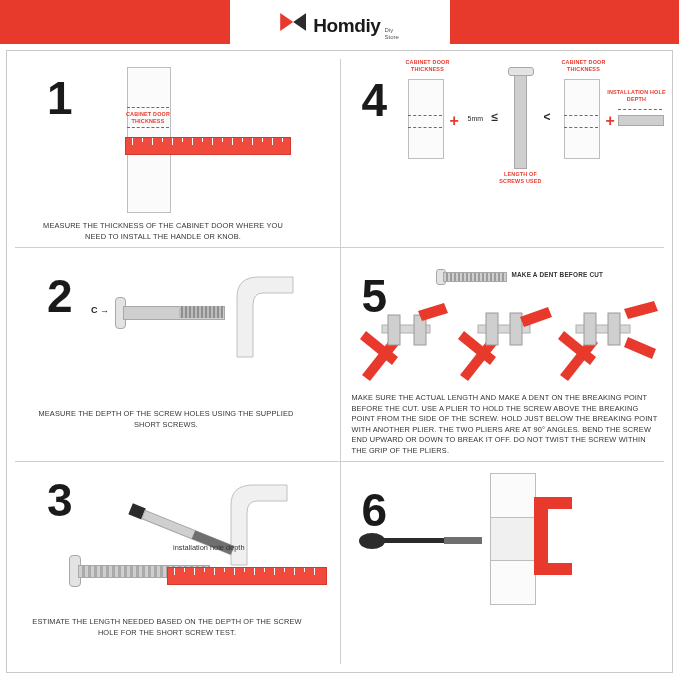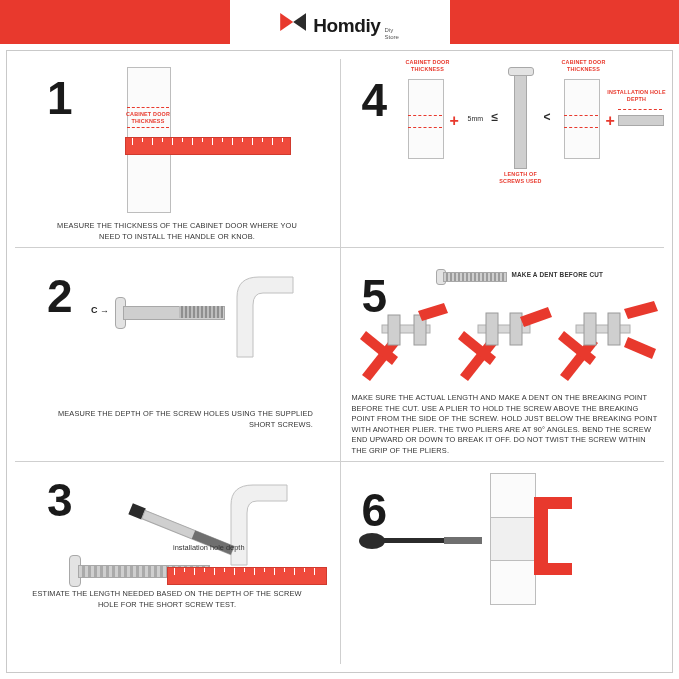--- a/index.html
+++ b/index.html
@@ -140,21 +140,21 @@
           <span class="tick" style="left:76px;"></span>
         <span class="tickl" style="left:86px;"></span>
           <span class="tick" style="left:96px;"></span>
         <span class="tickl" style="left:106px;"></span>
           <span class="tick" style="left:116px;"></span>
         <span class="tickl" style="left:126px;"></span>
           <span class="tick" style="left:136px;"></span>
         <span class="tickl" style="left:146px;"></span>
           <span class="tick" style="left:156px;"></span>
       </div>
-      <div class="caption center" style="left:40px;top:170px;width:260px;">Measure the thickness of the cabinet door where you need to install the handle or knob.</div>
+      <div class="caption center" style="left:26px;top:170px;width:260px;">Measure the thickness of the cabinet door where you need to install the handle or knob.</div>
     </div>
 
     <div class="cell c2">
       <div class="step-num" style="left:22px;top:26px;">4</div>
 
       <div class="lbl" style="left:52px;top:8px;width:72px;">Cabinet door thickness</div>
       <div class="door" style="left:68px;top:28px;width:34px;height:78px;"></div>
       <div class="dash-red" style="left:68px;top:64px;width:34px;"></div>
       <div class="dash-red" style="left:68px;top:76px;width:34px;"></div>
 
@@ -187,21 +187,21 @@
       <svg class="handle" style="left:200px;top:10px;" width="110" height="110">
         <path d="M30 100 L30 40 Q30 20 52 20 L86 20 L86 36 L56 36 Q46 36 46 48 L46 100 Z" fill="#f0f0f0" stroke="#c0c0c0" stroke-width="1"></path>
       </svg>
 
       <div class="screw-head" style="left:108px;top:50px;width:9px;height:30px;border-radius:4px;"></div>
       <div class="screw-shaft" style="left:116px;top:59px;width:100px;height:12px;"></div>
       <div class="thread" style="left:172px;top:59px;width:44px;height:12px;background:repeating-linear-gradient(90deg,#bdbdbd 0 2px,#8f8f8f 2px 4px);"></div>
 
       <div class="arrow-c" style="left:84px;top:58px;font-weight:bold;">C →</div>
 
-      <div class="caption center" style="left:36px;top:162px;width:270px;text-align:right;">Measure the depth of the screw holes using the supplied short screws.</div>
+      <div class="caption center" style="left:24px;top:162px;width:270px;">Measure the depth of the screw holes using the supplied short screws.</div>
     </div>
 
     <div class="cell c4">
       <div class="step-num" style="left:22px;top:26px;">5</div>
 
       <div class="screw-head" style="left:96px;top:22px;width:8px;height:14px;border-radius:3px;"></div>
       <div class="screw-shaft" style="left:103px;top:25px;width:62px;height:8px;background:repeating-linear-gradient(90deg,#cfcfcf 0 2px,#9c9c9c 2px 4px);"></div>
       <div class="lbl dark" style="left:172px;top:24px;width:120px;text-align:left;font-size:6.4px;">Make a dent before cut</div>
 
       <svg style="position:absolute;left:18px;top:50px;" width="96" height="90">
@@ -264,21 +264,21 @@
           <span class="tick" style="left:76px;"></span>
         <span class="tickl" style="left:86px;"></span>
           <span class="tick" style="left:96px;"></span>
         <span class="tickl" style="left:106px;"></span>
           <span class="tick" style="left:116px;"></span>
         <span class="tickl" style="left:126px;"></span>
           <span class="tick" style="left:136px;"></span>
         <span class="tickl" style="left:146px;"></span>
       </div>
 
-      <div class="caption center" style="left:24px;top:128px;width:272px;">Estimate the length needed based on the depth of the screw hole for the short screw test.</div>
+      <div class="caption center" style="left:24px;top:156px;width:272px;">Estimate the length needed based on the depth of the screw hole for the short screw test.</div>
     </div>
 
     <div class="cell c6">
       <div class="step-num" style="left:22px;top:26px;">6</div>
 
       <div class="door" style="left:150px;top:12px;width:44px;height:130px;"></div>
       <div class="door" style="left:150px;top:56px;width:44px;height:42px;background:#f0f0f0;"></div>
 
       <svg style="position:absolute;left:188px;top:30px;" width="70" height="96">
         <path d="M6 6 L44 6 L44 18 L20 18 L20 72 L44 72 L44 84 L6 84 Z" fill="#e8392d"></path>

